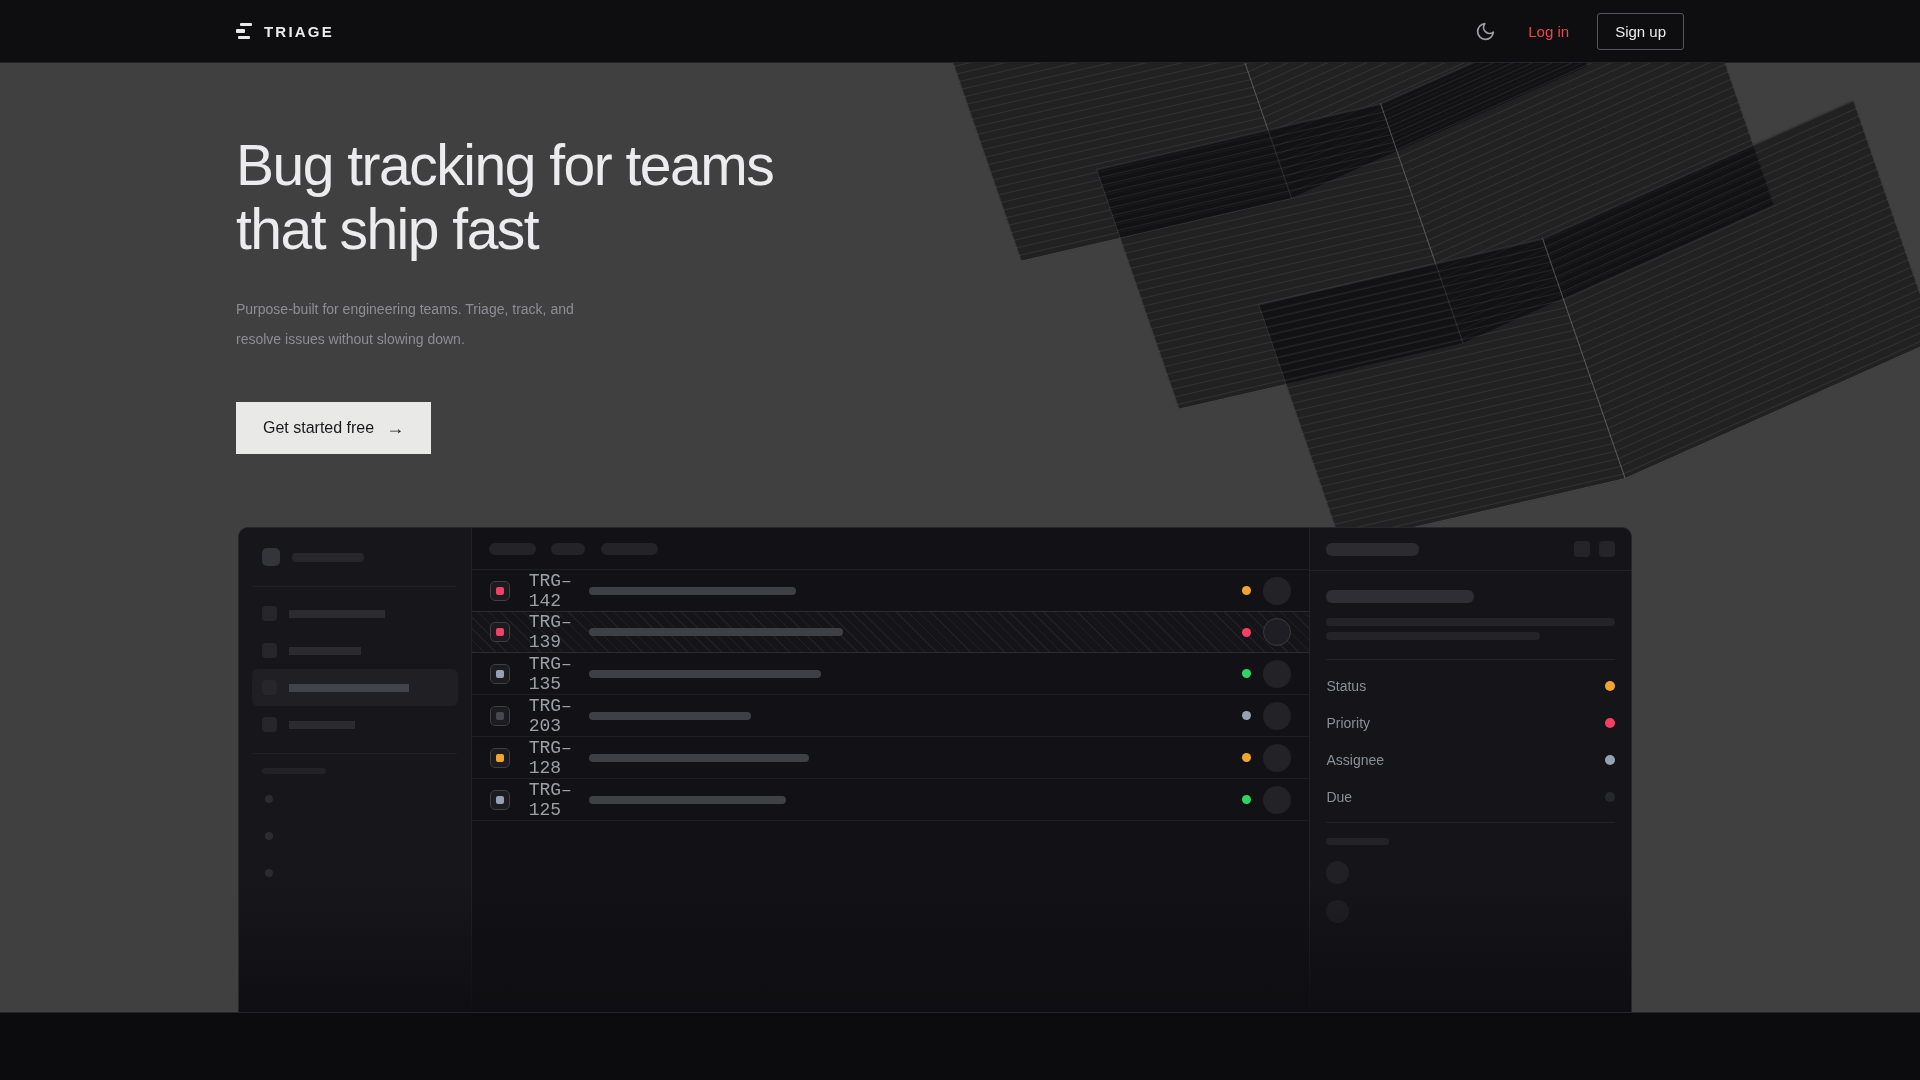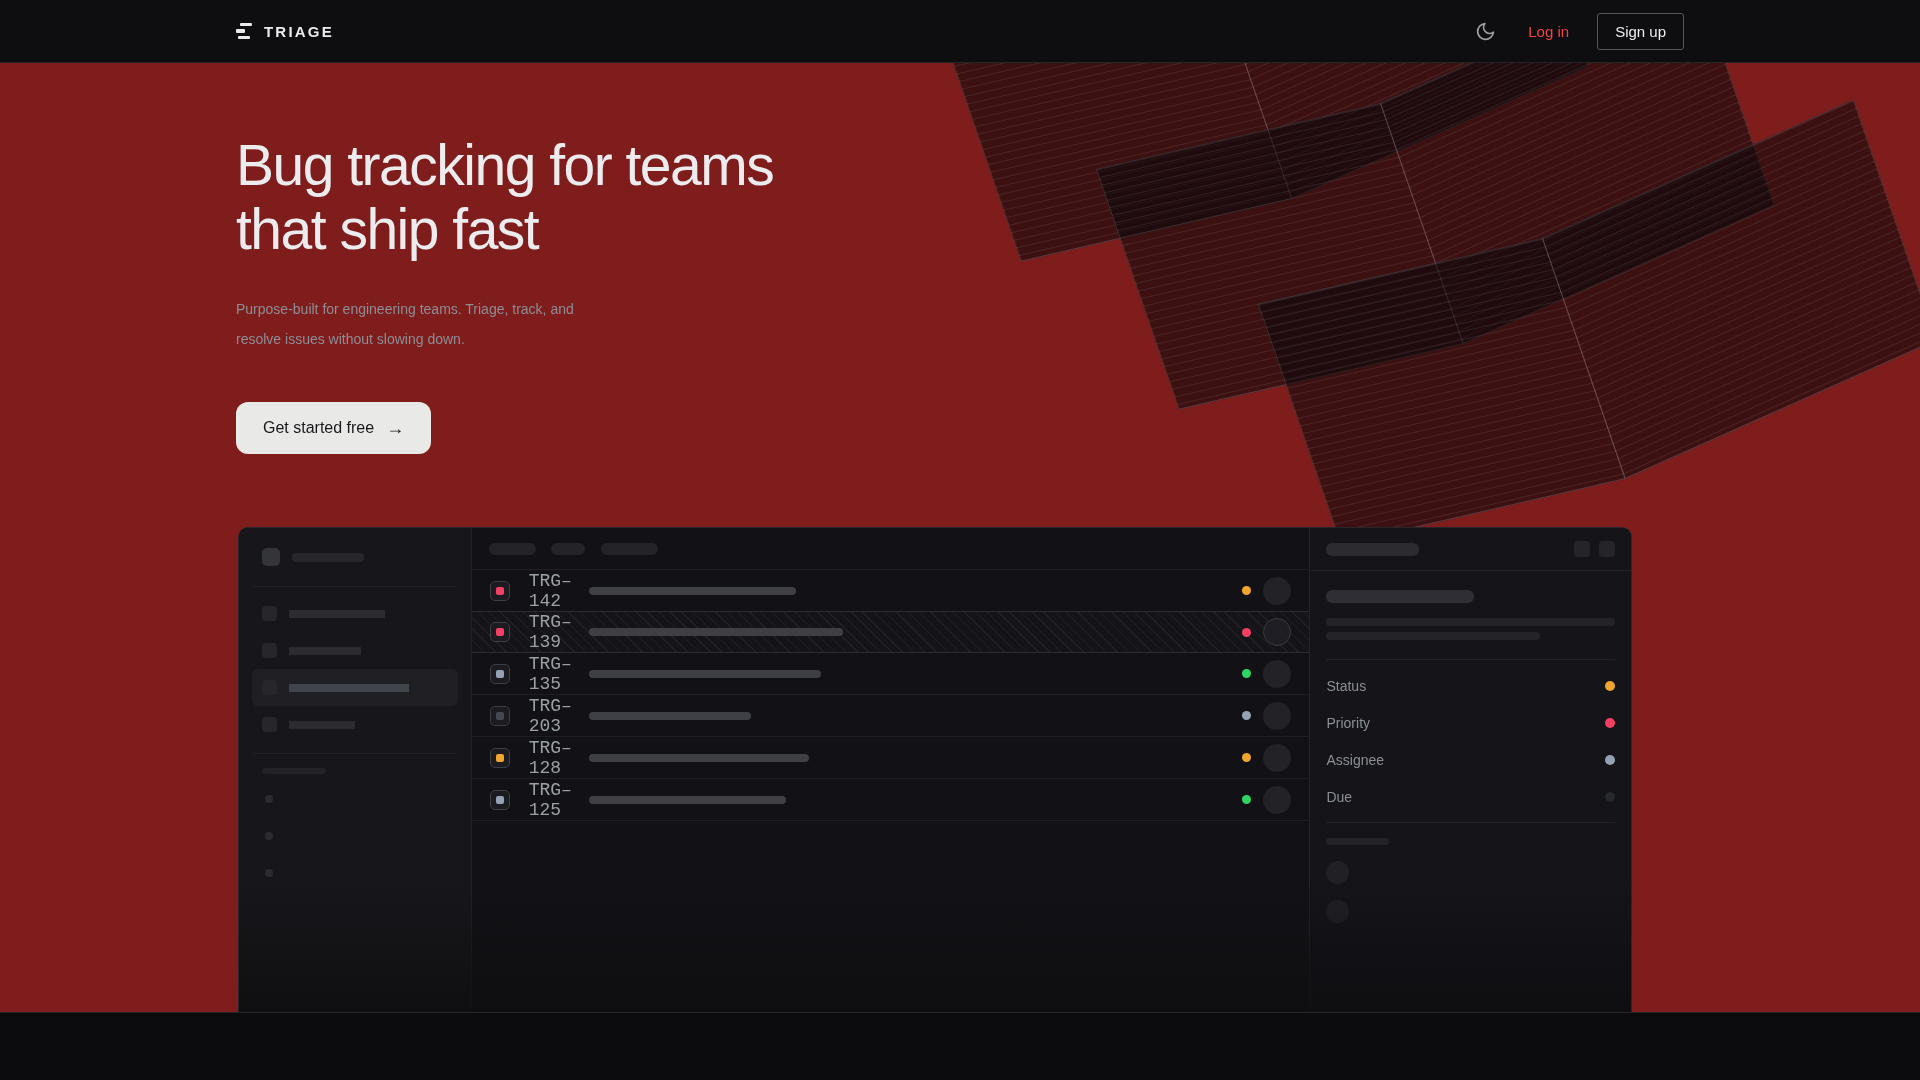--- a/index.html
+++ b/index.html
@@ -27,34 +27,34 @@
   .theme-btn { background:none; border:none; cursor:pointer; display:flex; align-items:center; padding:4px; }
   .login { font-size:15px; color:#ef4444; cursor:pointer; text-decoration:none; }
   .signup {
     font-size:15px; color:#ececee; background:transparent;
     border:1px solid #55555c; border-radius:3px; padding:9px 17px; cursor:pointer;
     font-family:"Liberation Sans", sans-serif;
   }
 
   
   .hero {
-    position:relative; height:950px; background:#7f1d1d;
+    position:relative; height:950px; background:#404040;
     border-bottom:1px solid #242429; overflow:hidden;
   }
   .hero-copy { position:relative; z-index:2; padding:70px 0 0 236px; }
   .hero h1 {
     font-size:57px; line-height:64px; font-weight:500;
     letter-spacing:-1.5px; color:#ececee;
   }
   .hero h1 span { display:block; }
   .subtitle { margin-top:33px; font-size:14px; line-height:30px; color:#8d8d94; }
   .subtitle span { display:block; }
   .cta {
     margin-top:48px; display:inline-flex; align-items:center; gap:12px;
-    background:#e9e9e7; color:#19191b; border:none; border-radius:12px;
+    background:#e9e9e7; color:#19191b; border:none; border-radius:0;
     padding:12px 27px; height:52px; font-size:16px; font-weight:500; cursor:pointer;
     font-family:"Liberation Sans", sans-serif;
   }
   .cta .arrow { font-size:18px; line-height:1; }
 
   
   .decor { position:absolute; inset:0; z-index:0; pointer-events:none; }
   .slab { position:absolute; display:flex; transform:rotate(-19deg); }
   .slab .half {
     height:100%;

